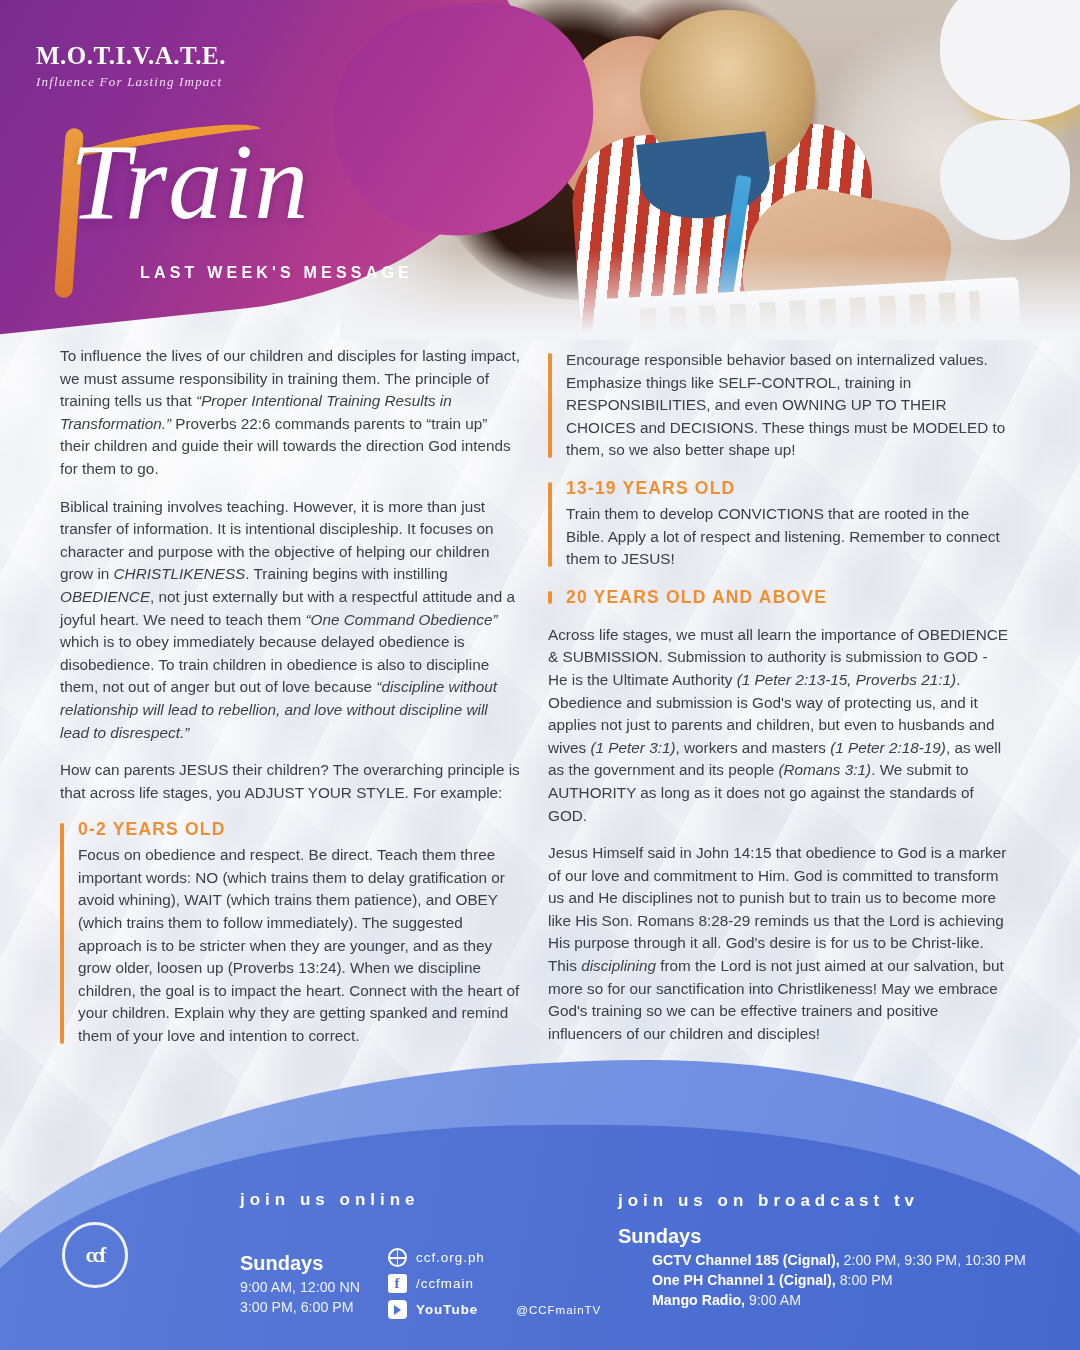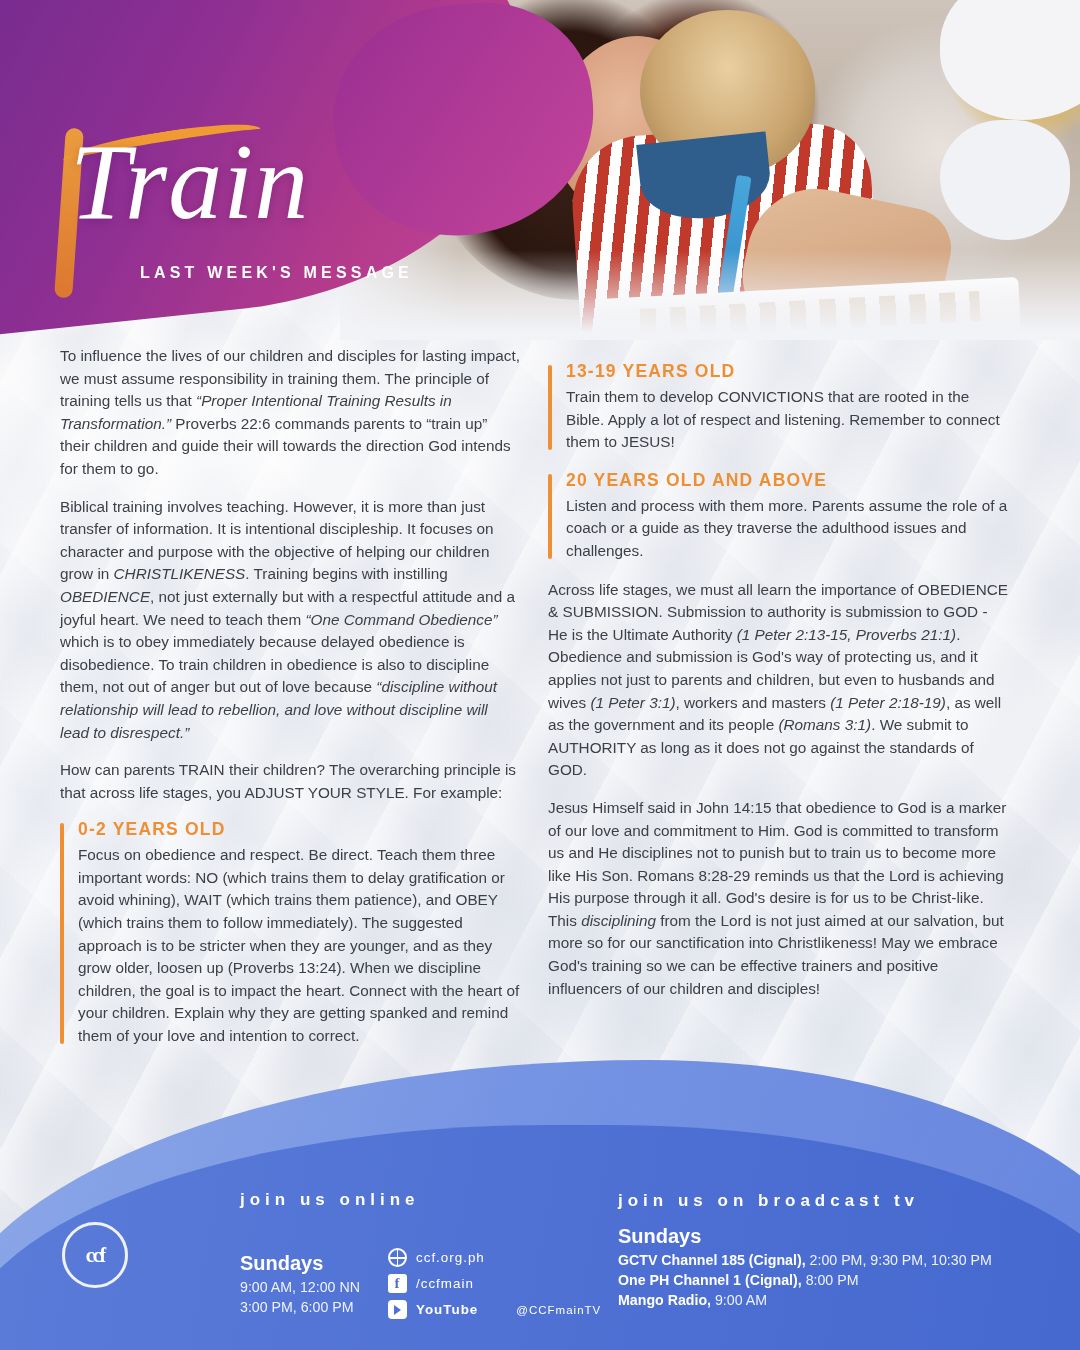--- a/index.html
+++ b/index.html
@@ -215,21 +215,21 @@
     letter-spacing: -2px;
   }
   .foot-col-left { position:absolute; left: 240px; bottom: 48px; width: 350px; }
   .foot-col-right { position:absolute; left: 618px; bottom: 40px; width: 440px; }
   .foot-head {
     font-size: 17px; letter-spacing: 5px; font-weight: 700; margin-bottom: 14px;
     color: #fff;
   }
   .foot-sub { font-weight: 700; font-size: 20px; margin-bottom: 2px; }
   .foot-line { font-size: 14.2px; line-height: 20px; color: #eef2ff; }
-  .foot-line b { font-weight: 700; color:#fff; }
+  .foot-line b { font-weight: 700; color:#fff;margin-left:34px; }
   .sched { position:absolute; left: 0; top: 28px; width: 160px; }
   .social { position:absolute; left: 148px; top: 24px; width: 210px; font-size: 13.4px; }
   .social .row { display:flex; align-items:center; gap: 9px; margin-bottom: 7px; letter-spacing: 1px;}
   .ic { width: 19px; height: 19px; display:inline-flex; align-items:center; justify-content:center; flex: 0 0 19px; }
   .ic.globe { border: 2px solid #fff; border-radius: 50%; font-size: 0; position: relative; }
   .ic.globe:before { content:""; position:absolute; left: 0; top: 7px; width: 15px; height: 1.6px; background:#fff; }
   .ic.globe:after { content:""; position:absolute; left: 6.5px; top: 0; width: 1.6px; height: 15px; background:#fff; }
   .ic.fb { background:#fff; color:#4f71d4; font-weight:700; font-family:"Liberation Serif",serif; font-size: 15px; border-radius:3px; }
   .ic.yt { background:#fff; border-radius:4px; position:relative; }
   .ic.yt:after {
@@ -258,58 +258,62 @@
       <div class="book"></div>
       <div class="book-lines"></div>
       <div class="blob-white-1"></div>
       <div class="blob-white-2"></div>
       <div class="fade-bottom"></div>
       <div class="fade-left"></div>
     </div>
 
     <div class="purple-blob"></div>
 
+    <div class="logo">
+      <div class="logo-main">M.O.T.I.V.A.T.E.</div>
+      <div class="logo-sub">Influence For Lasting Impact</div>
+    </div>
 
     <div class="train-accent"></div>
     <div class="train-swoosh"></div>
     <div class="train-word">Train</div>
     <div class="subtitle">LAST WEEK'S MESSAGE</div>
   </div>
 
   <div class="content">
 
     <div class="col">
       <p class="body">
         <span>To influence the lives of our children and disciples for lasting impact, we must assume responsibility in training them. The principle of training tells us that </span><em>“Proper Intentional Training Results in Transformation.”</em><span> Proverbs 22:6 commands parents to “train up” their children and guide their will towards the direction God intends for them to go.</span>
       </p>
 
       <p class="body">
         <span>Biblical training involves teaching. However, it is more than just transfer of information. It is intentional discipleship. It focuses on character and purpose with the objective of helping our children grow in </span><em>CHRISTLIKENESS</em><span>. Training begins with instilling </span><em>OBEDIENCE</em><span>, not just externally but with a respectful attitude and a joyful heart. We need to teach them </span><em>“One Command Obedience”</em><span> which is to obey immediately because delayed obedience is disobedience. To train children in obedience is also to discipline them, not out of anger but out of love because </span><em>“discipline without relationship will lead to rebellion, and love without discipline will lead to disrespect.”</em>
       </p>
 
-      <p class="body">How can parents TRAIN their children? The overarching principle is that across life stages, you ADJUST YOUR STYLE. For example:</p>
+      <p class="body">How can parents JESUS their children? The overarching principle is that across life stages, you ADJUST YOUR STYLE. For example:</p>
 
       <div class="agegroup">
         <h3>0-2 YEARS OLD</h3>
         <p>Focus on obedience and respect. Be direct. Teach them three important words: NO (which trains them to delay gratification or avoid whining), WAIT (which trains them patience), and OBEY (which trains them to follow immediately). The suggested approach is to be stricter when they are younger, and as they grow older, loosen up (Proverbs 13:24). When we discipline children, the goal is to impact the heart. Connect with the heart of your children. Explain why they are getting spanked and remind them of your love and intention to correct.</p>
       </div>
     </div>
 
     <div class="col">
       <div class="agegroup">
+        <p>Encourage responsible behavior based on internalized values. Emphasize things like SELF-CONTROL, training in RESPONSIBILITIES, and even OWNING UP TO THEIR CHOICES and DECISIONS. These things must be MODELED to them, so we also better shape up!</p>
       </div>
 
       <div class="agegroup">
         <h3>13-19 YEARS OLD</h3>
         <p>Train them to develop CONVICTIONS that are rooted in the Bible. Apply a lot of respect and listening. Remember to connect them to JESUS!</p>
       </div>
 
       <div class="agegroup">
         <h3>20 YEARS OLD AND ABOVE</h3>
-        <p>Listen and process with them more. Parents assume the role of a coach or a guide as they traverse the adulthood issues and challenges.</p>
       </div>
 
       <p class="body">
         <span>Across life stages, we must all learn the importance of OBEDIENCE &amp; SUBMISSION. Submission to authority is submission to GOD - He is the Ultimate Authority </span><em>(1 Peter 2:13-15, Proverbs 21:1)</em><span>. Obedience and submission is God's way of protecting us, and it applies not just to parents and children, but even to husbands and wives </span><em>(1 Peter 3:1)</em><span>, workers and masters </span><em>(1 Peter 2:18-19)</em><span>, as well as the government and its people </span><em>(Romans 3:1)</em><span>. We submit to AUTHORITY as long as it does not go against the standards of GOD.</span>
       </p>
 
       <p class="body">
         <span>Jesus Himself said in John 14:15 that obedience to God is a marker of our love and commitment to Him. God is committed to transform us and He disciplines not to punish but to train us to become more like His Son. Romans 8:28-29 reminds us that the Lord is achieving His purpose through it all. God's desire is for us to be Christ-like. This </span><em>disciplining</em><span> from the Lord is not just aimed at our salvation, but more so for our sanctification into Christlikeness! May we embrace God's training so we can be effective trainers and positive influencers of our children and disciples!</span>
       </p>
     </div>

